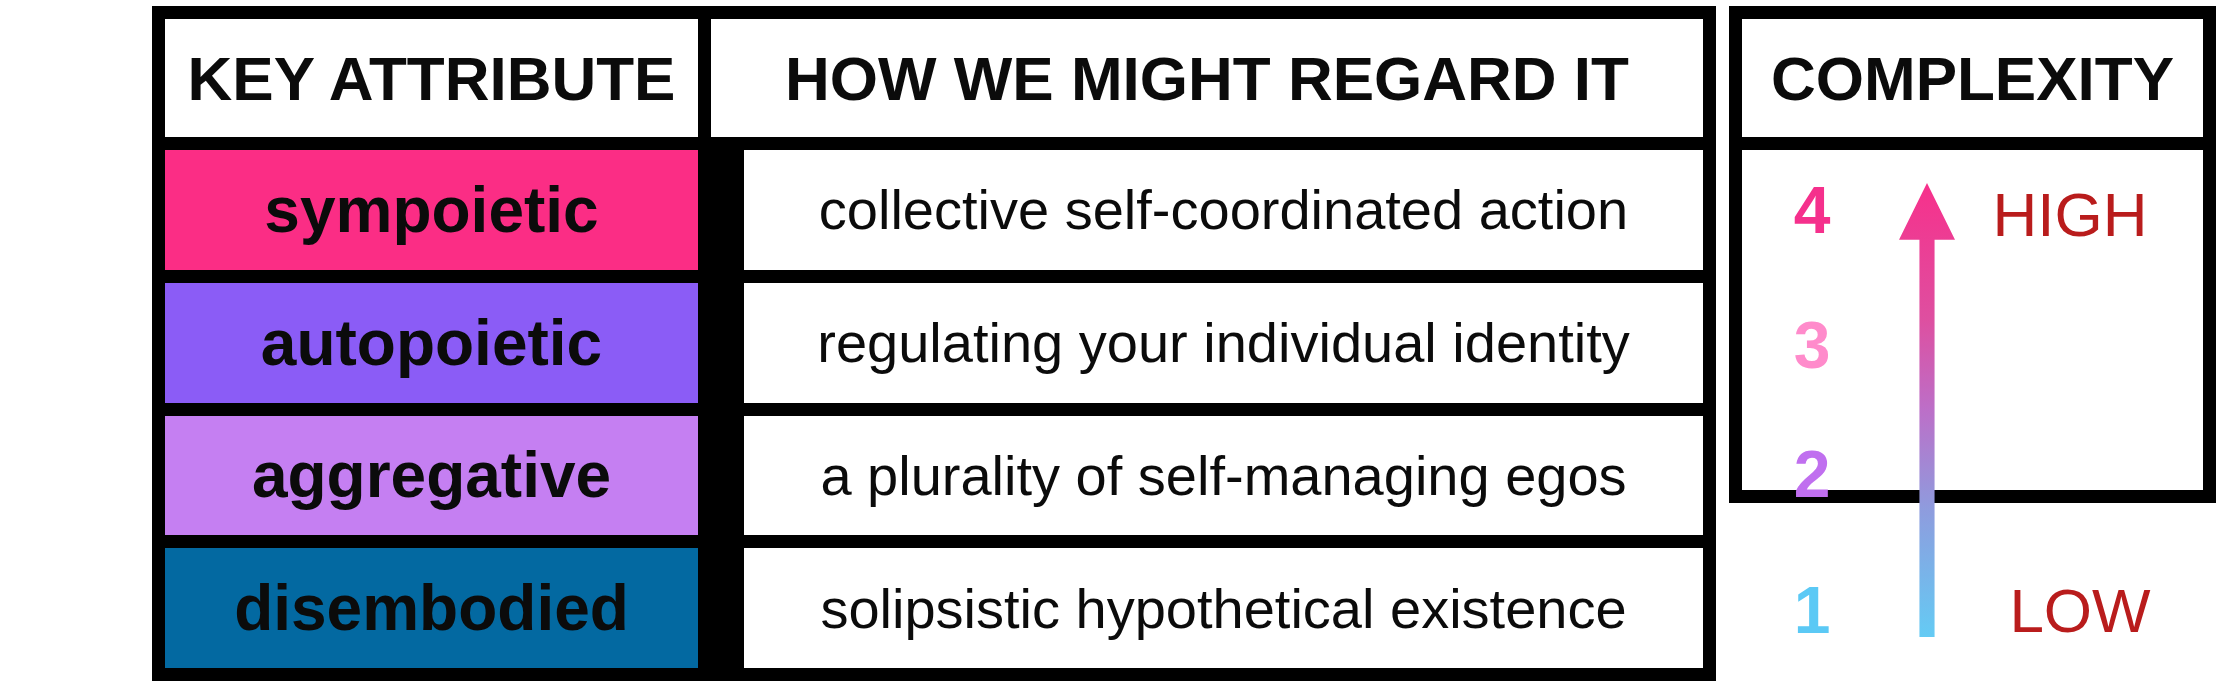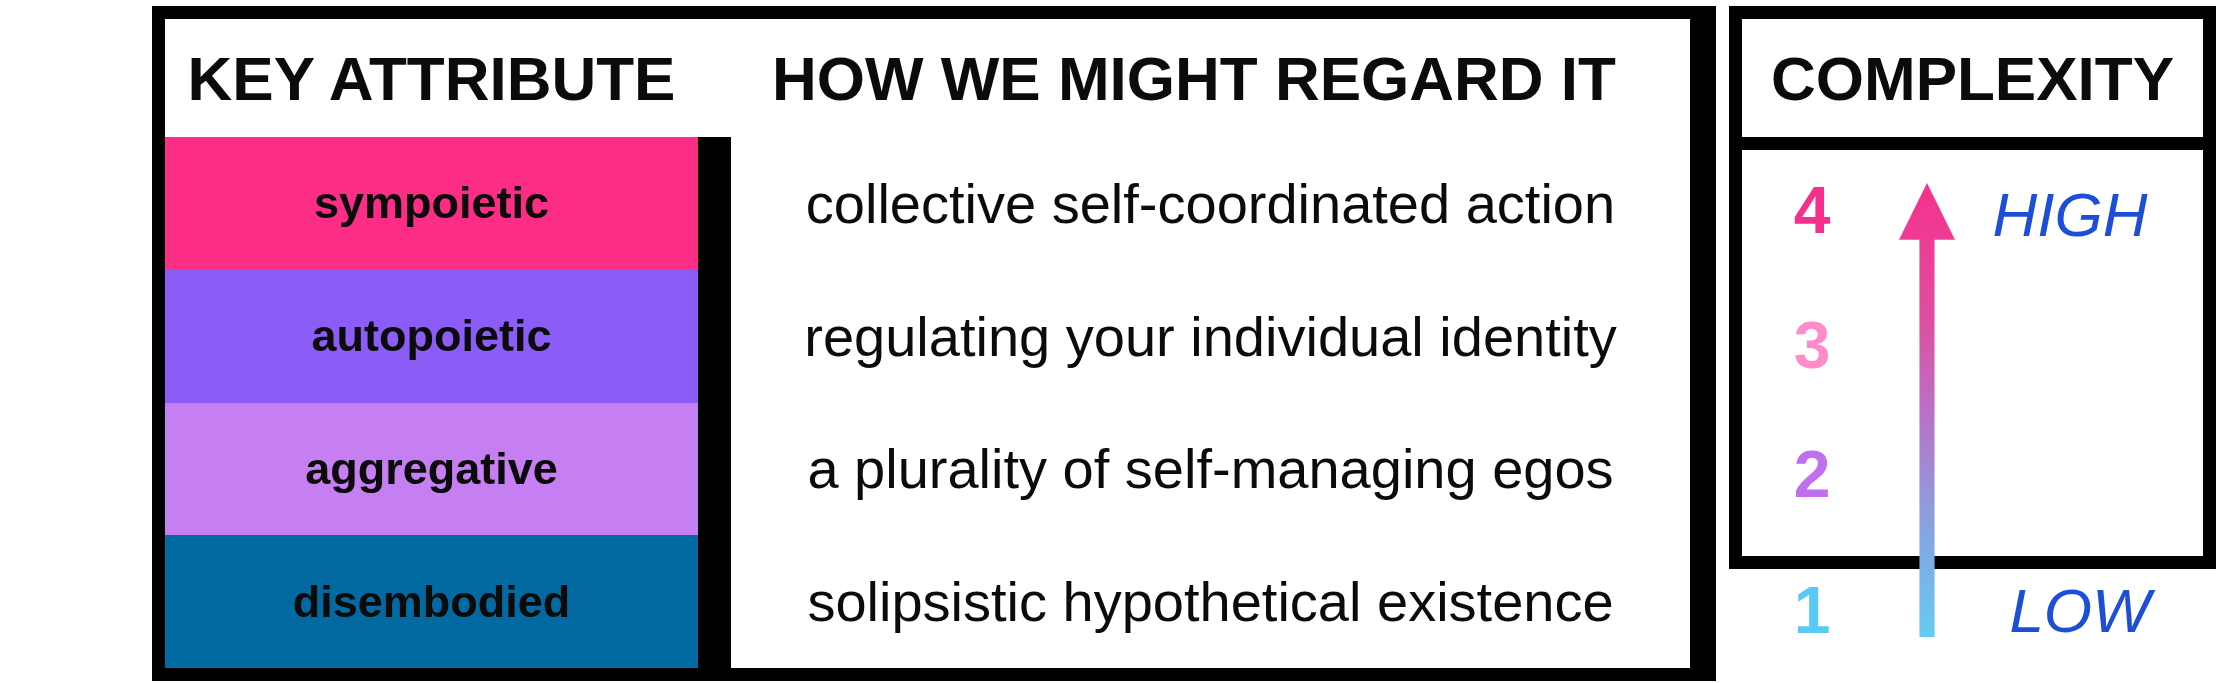--- a/index.html
+++ b/index.html
@@ -6,57 +6,57 @@
   .canvas {
     position:relative; width:2220px; height:683px; background:#ffffff;
     font-family:"Liberation Sans","DejaVu Sans",sans-serif; overflow:hidden;
   }
 
   
   .main-table {
     position:absolute; left:152px; top:6px; width:1564px; height:675px;
     box-sizing:border-box; border:13px solid #000; background:#000;
     display:grid; grid-template-columns:533px 992px;
-    grid-template-rows:118px repeat(4, 1fr); 
+    grid-template-rows:118px repeat(4, 1fr); gap:13px;
   }
   .cell { display:flex; align-items:center; justify-content:center; background:#fff; }
   .hdr  { font-weight:bold; font-size:62px; color:#0b0b0b; letter-spacing:0px; white-space:nowrap; }
-  .attr { font-weight:bold; font-size:45px; color:#0b0b0b; }
+  .attr { font-weight:bold; font-size:64px; color:#0b0b0b; }
   .desc { font-size:56px; color:#0b0b0b; white-space:nowrap;margin-left:33px; }
 
   
   .badge-box {
     position:absolute; left:8px; top:138px; width:157px; height:543px;
     box-sizing:border-box; border:13px solid #000; background:#fff;
   }
   .badge {
     position:absolute; left:10px; width:110px; height:110px; border-radius:50%;
     display:flex; align-items:center; justify-content:center;
     color:#fff; font-weight:bold; font-size:56px; line-height:1;
   }
   .badge-0 { top:2px; } .badge-1 { top:138px; } .badge-2 { top:272px; } .badge-3 { top:405px; }
 
   
   .complexity-box {
-    position:absolute; left:1729px; top:6px; width:487px; height:563px;
+    position:absolute; left:1729px; top:6px; width:487px; height:497px;
     box-sizing:border-box; border:13px solid #000; background:#fff;
   }
   .complexity-header {
     height:118px; border-bottom:13px solid #000;
     display:flex; align-items:center; justify-content:center;
   }
   .complexity-content { position:relative; width:100%; height:518px; }
   .level-num {
     position:absolute; left:70px; transform:translate(-50%,-50%);
     font-weight:bold; font-size:66px; line-height:1;
   }
   .lvl-0 { top:60px; } .lvl-1 { top:195px; } .lvl-2 { top:324px; } .lvl-3 { top:460px; }
   .scale-label {
     position:absolute; transform:translate(-50%,-50%);
-    font-size:62px; color:#1d4ed8; white-space:nowrap;font-style:italic;
+    font-size:62px; color:#b91c1c; white-space:nowrap;
   }
   .scale-high { left:328px; top:64px; }
   .scale-low  { left:338px; top:460px; }
   .complexity-arrow {
     position:absolute; left:157px; top:33px; width:56px; height:454px;
     clip-path:polygon(50% 0, 100% 12.5%, 63.5% 12.5%, 63.5% 100%, 36.5% 100%, 36.5% 12.5%, 0 12.5%);
   }
 </style>
 </head>
 <body>

